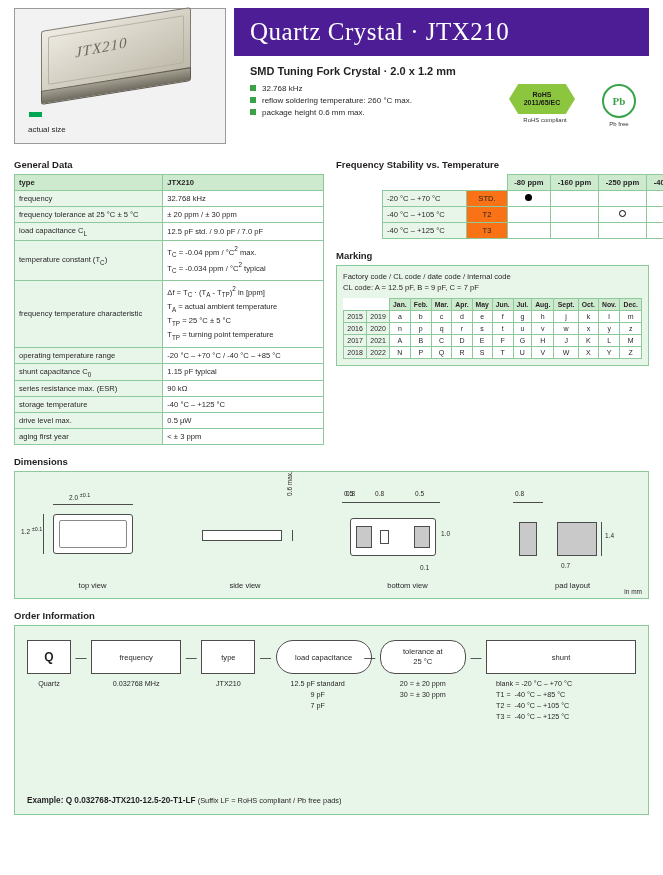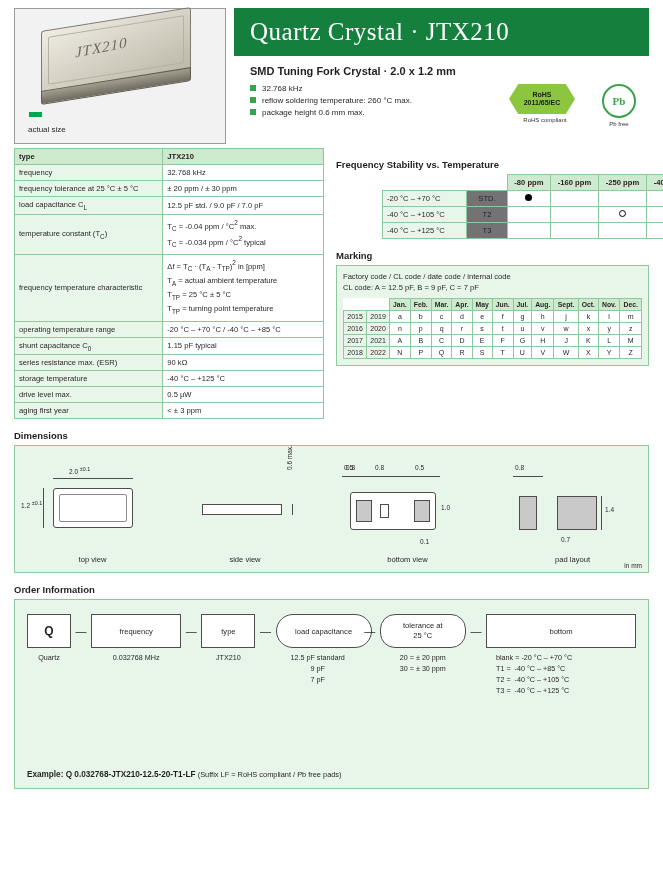--- a/index.html
+++ b/index.html
@@ -50,21 +50,21 @@
     font-family:"Liberation Serif", serif; font-style: italic;
     transform: rotate(-2deg);
   }
   .scalebar {
     position:absolute; left:14px; bottom:26px; width:13px; height:5px; background:#00a651;
   }
   .actual-size { position:absolute; left:13px; bottom:9px; font-size:8px; }
 
   .header-right { flex:1; display:flex; flex-direction:column; }
   .title-band {
-    background:#15803d; color:#ffffff; height:48px;
+    background:#4c1d95; color:#ffffff; height:48px;
     display:flex; align-items:center; padding-left:16px;
   }
   .title-band .t {
     font-family:"Liberation Serif", serif;
     font-size: 25px; letter-spacing:0.5px;
   }
   .subtitle {
     font-size: 11px; font-weight:bold; color:#231f20; margin:9px 0 0 16px;
   }
   .feature-row { display:flex; margin-top:7px; padding-left:16px; }
@@ -104,21 +104,21 @@
   .gd tr.head td { background:#cdeacf; font-weight:bold; }
   .gd td.k { width:48%; background:#e8f6ea; }
   .gd td.v { background:#ffffff; }
   .gd td.multi { line-height:1.7; }
 
   
   .st { font-size:7.6px;margin-left:46px; }
   .st td, .st th { border:1px solid #8ec99b; padding:3px 4px; text-align:center; }
   .st th { background:#cdeacf; font-weight:bold; }
   .st td.rng { text-align:left; background:#e8f6ea; width:27%; }
-  .st td.std { width:13%; background:#737373; }
+  .st td.std { width:13%; background:#f97316; }
   .dot { display:inline-block; width:7px; height:7px; border-radius:50%; background:#000; }
   .circ { display:inline-block; width:7px; height:7px; border-radius:50%; border:1px solid #000; }
   .legend { font-size:7.6px; margin-top:4px; }
   .legend .circ, .legend .dot { margin-right:3px; vertical-align:-1px; }
 
   
   .mark-box { border:1px solid #8ec99b; background:#e8f6ea; padding:6px; margin-top:2px; }
   .mark-box .line { font-size:7.6px; margin-bottom:2px; }
   .mk { border-collapse:collapse; width:100%; margin-top:6px; font-size:7px; background:#fff; }
   .mk td, .mk th { border:1px solid #8ec99b; text-align:center; padding:2px 1px; }
@@ -199,20 +199,21 @@
             <div class="logo-cap">Pb free</div>
           </div>
         </div>
       </div>
     </div>
   </div>
 
   <div class="mid">
 
     <div class="col-left">
+      <div class="sec-h">General Data</div>
       <table class="gd">
         <tbody>
           <tr class="head">
             <td class="k">type</td>
             <td class="v">JTX210</td>
           </tr>
           <tr>
             <td class="k">frequency</td>
             <td class="v">32.768 kHz</td>
           </tr>
@@ -486,21 +487,21 @@
       <div class="dash">—</div>
 
       <div style="width:86px;">
         <div class="obx" style="width:86px;line-height:1.3;border-radius:15px;">tolerance at<br>25 °C</div>
         <div class="ocap">20 = ± 20 ppm<br>30 = ± 30 ppm</div>
       </div>
 
       <div class="dash">—</div>
 
       <div style="width:150px;">
-        <div class="obx" style="width:150px;">bottom</div>
+        <div class="obx" style="width:150px;">shunt</div>
         <div class="ocap" style="text-align:left;padding-left:10px;">
           blank = -20 °C – +70 °C<br>
           T1 = &nbsp;-40 °C – +85 °C<br>
           T2 = &nbsp;-40 °C – +105 °C<br>
           T3 = &nbsp;-40 °C – +125 °C
         </div>
       </div>
     </div>
 
     <div class="example">

